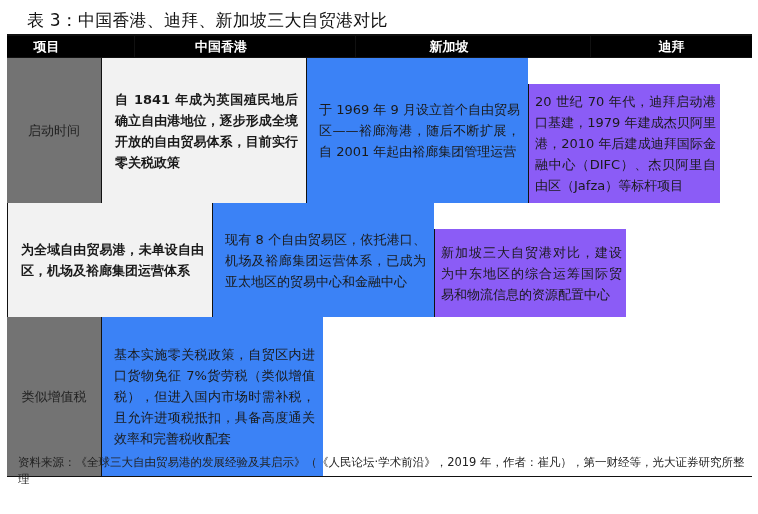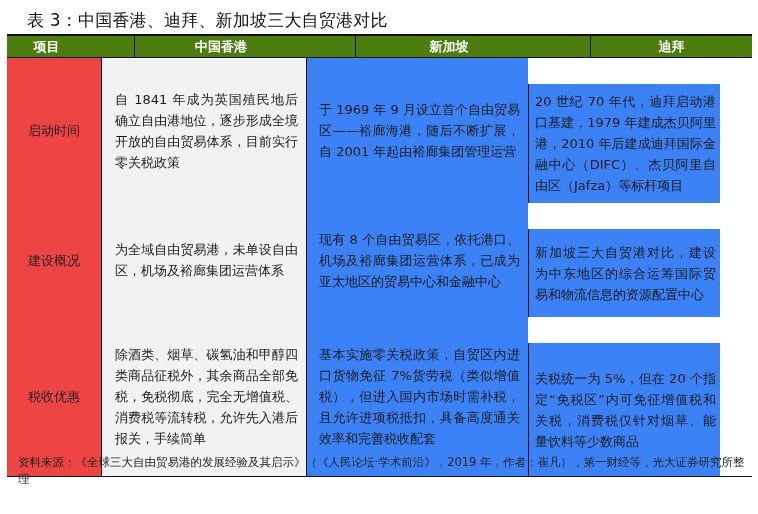--- a/index.html
+++ b/index.html
@@ -30,57 +30,57 @@
     position: absolute;
     left: 7px;
     top: 34px;
     width: 745px;
     border-top: 2px solid #111;
     border-bottom: 1.5px solid #111;
   }
   .hdr {
     display: flex;
     height: 21px;
-    background: #4d7c0f;
+    background: #000000;
     border-bottom: 1.5px solid #111;
     gap: 48px;
   }
   .hdr .cell {
     color: #ffffff;
     font-size: 13px;
     font-weight: bold;
     display: flex;
     align-items: center;
     justify-content: center;
     box-sizing: border-box;
   }
   .c1 { width: 94px; }
-  .c2 { width: 205px; }
+  .c2 { width: 205px; font-weight: bold; }
   .c3 { width: 222px; }
   .c4 { width: 192px; }
   .bl { border-left: 1.5px solid #111; }
 
   .row {
     display: flex;
   }
   .row .cell {
     box-sizing: border-box;
     font-size: 13px;
     line-height: 21px;
     display: flex;
     align-items: center;
   }
   .row .lab {
-    background: #ef4444;
+    background: #737373;
     justify-content: center;
     color: #222;
   }
   .row .hk { background: #f2f2f2; padding: 0 8px 0 13px; }
   .row .sg { background: #3b82f6; padding: 0 8px 0 12px; }
-  .row .db { background: #3b82f6; padding: 0 4px 0 6px; margin-top: 26px; }
+  .row .db { background: #8b5cf6; padding: 0 4px 0 6px; margin-top: 26px; }
   .cell p {
     margin: 0;
     text-align: justify;
   }
   .r1 { height: 145px; }
   .r2 { height: 114px; }
   .r3 { height: 159px; }
 
   .source {
     position: absolute;
@@ -112,39 +112,32 @@
       </div>
     <div class="cell c3 sg bl">
         <p>于 1969 年 9 月设立首个自由贸易区——裕廊海港，随后不断扩展，自 2001 年起由裕廊集团管理运营</p>
       </div>
     <div class="cell c4 db bl">
         <p>20 世纪 70 年代，迪拜启动港口基建，1979 年建成杰贝阿里港，2010 年后建成迪拜国际金融中心（DIFC）、杰贝阿里自由区（Jafza）等标杆项目</p>
       </div>
   </div>
 
   <div class="row r2">
-    <div class="cell c1 lab">建设概况</div>
     <div class="cell c2 hk bl">
         <p>为全域自由贸易港，未单设自由区，机场及裕廊集团运营体系</p>
       </div>
     <div class="cell c3 sg bl">
         <p>现有 8 个自由贸易区，依托港口、机场及裕廊集团运营体系，已成为亚太地区的贸易中心和金融中心</p>
       </div>
     <div class="cell c4 db bl">
         <p>新加坡三大自贸港对比，建设为中东地区的综合运筹国际贸易和物流信息的资源配置中心</p>
       </div>
   </div>
 
   <div class="row r3">
-    <div class="cell c1 lab">税收优惠</div>
-    <div class="cell c2 hk bl">
-        <p>除酒类、烟草、碳氢油和甲醇四类商品征税外，其余商品全部免税，免税彻底，完全无增值税、消费税等流转税，允许先入港后报关，手续简单</p>
-      </div>
+    <div class="cell c1 lab">类似增值税</div>
     <div class="cell c3 sg bl">
         <p>基本实施零关税政策，自贸区内进口货物免征 7%货劳税（类似增值税），但进入国内市场时需补税，且允许进项税抵扣，具备高度通关效率和完善税收配套</p>
-      </div>
-    <div class="cell c4 db bl">
-        <p>关税统一为 5%，但在 20 个指定“免税区”内可免征增值税和关税，消费税仅针对烟草、能量饮料等少数商品</p>
       </div>
   </div>
 </div>
 
 <div class="source">资料来源：《全球三大自由贸易港的发展经验及其启示》（《人民论坛·学术前沿》，2019 年，作者：崔凡），第一财经等，光大证券研究所整理</div>
 
 </body></html>

